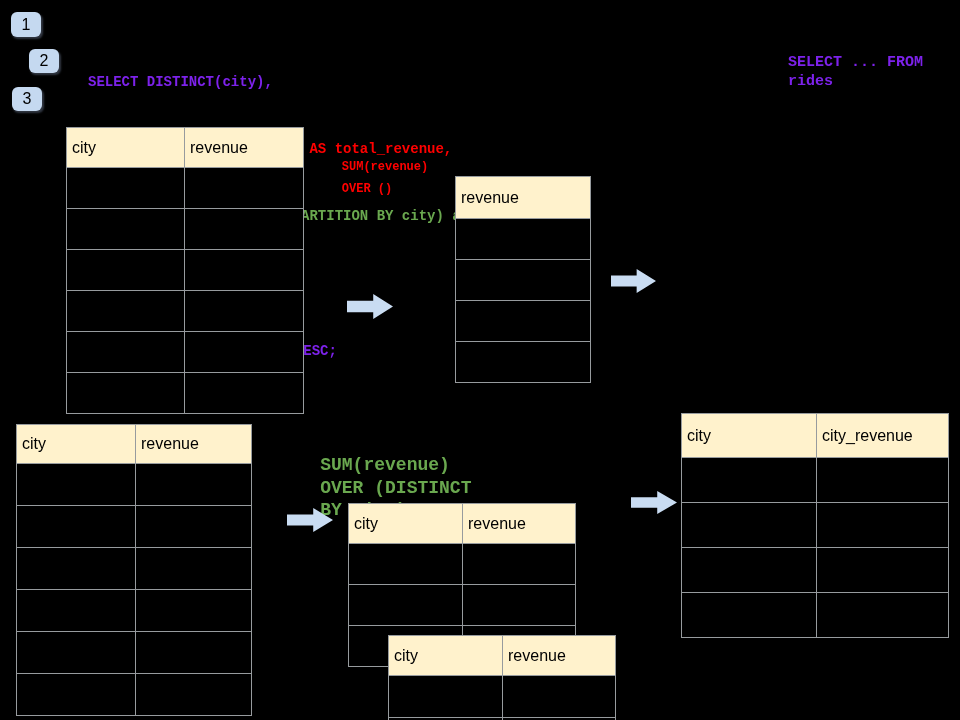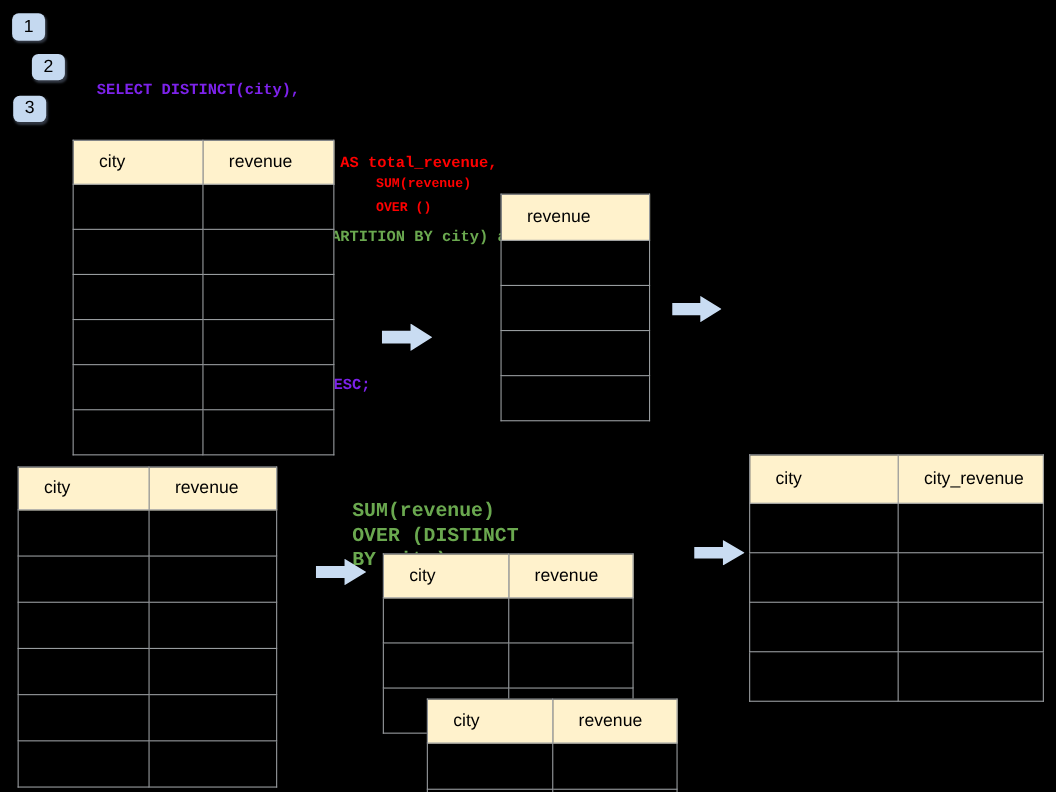--- a/index.html
+++ b/index.html
@@ -47,21 +47,21 @@
     background: var(--background, #000);
     z-index: 1;
   }
   th, td { border: 1px solid var(--border); }
   th {
     background: var(--header_bg);
     color: #000;
     font-family: "Liberation Sans", sans-serif;
     font-size: 16px; font-weight: 400;
     text-align: left; vertical-align: middle;
-    padding: 0 0 0 23px;
+    padding: 0 0 0 5px;
   }
   td { padding: 0; }
 
   #table-source-top   { left: 66px;  top: 127px; }
   #table-source-top th { height: 39px; }
   #table-source-top td { height: 40px; }
 
   #table-total-result { left: 455px; top: 176px; }
   #table-total-result th { height: 41px; }
   #table-total-result td { height: 40px; }
@@ -104,20 +104,24 @@
   <div class="badge" id="badge-3">3</div>
 
   <div id="sql-code" class="mono">
     <span class="ln c-purple ind-select">SELECT DISTINCT(city),</span>
     <span class="ln c-red    ind-sum">SUM(revenue) OVER () AS total_revenue,</span>
     <span class="ln c-green  ind-sum">SUM(revenue) OVER (PARTITION BY city) as city_revenue</span>
     <span class="ln c-purple ind-from">FROM rides</span>
     <span class="ln c-purple ind-from">ORDER by city_revenue DESC;</span>
   </div>
 
+  <div id="side-note" class="mono c-purple">
+    <span class="ln">SELECT ... FROM</span>
+    <span class="ln">rides</span>
+  </div>
 
   <div id="label-total" class="mono c-red">
     <span class="ln">SUM(revenue)</span>
     <span class="ln">OVER ()</span>
   </div>
 
   <div id="label-partition" class="mono c-green">
     <span class="ln">SUM(revenue)</span>
     <span class="ln">OVER (DISTINCT</span>
     <span class="ln">BY city)</span>

